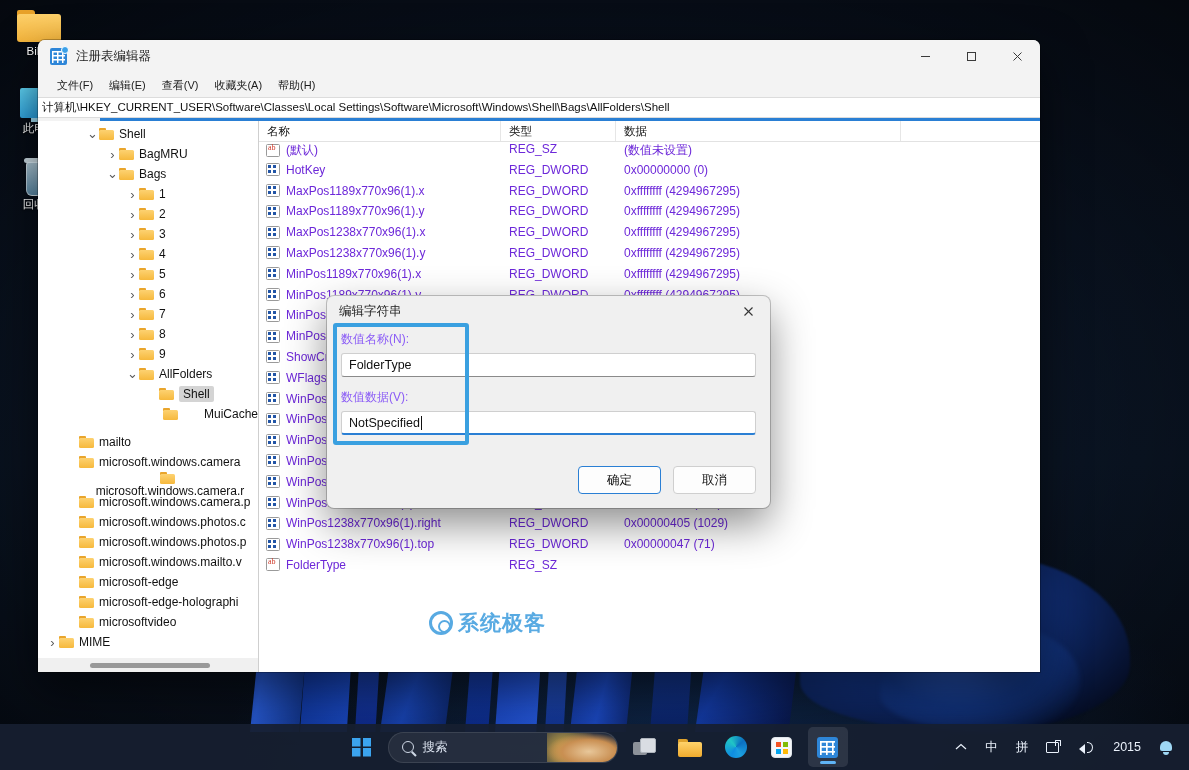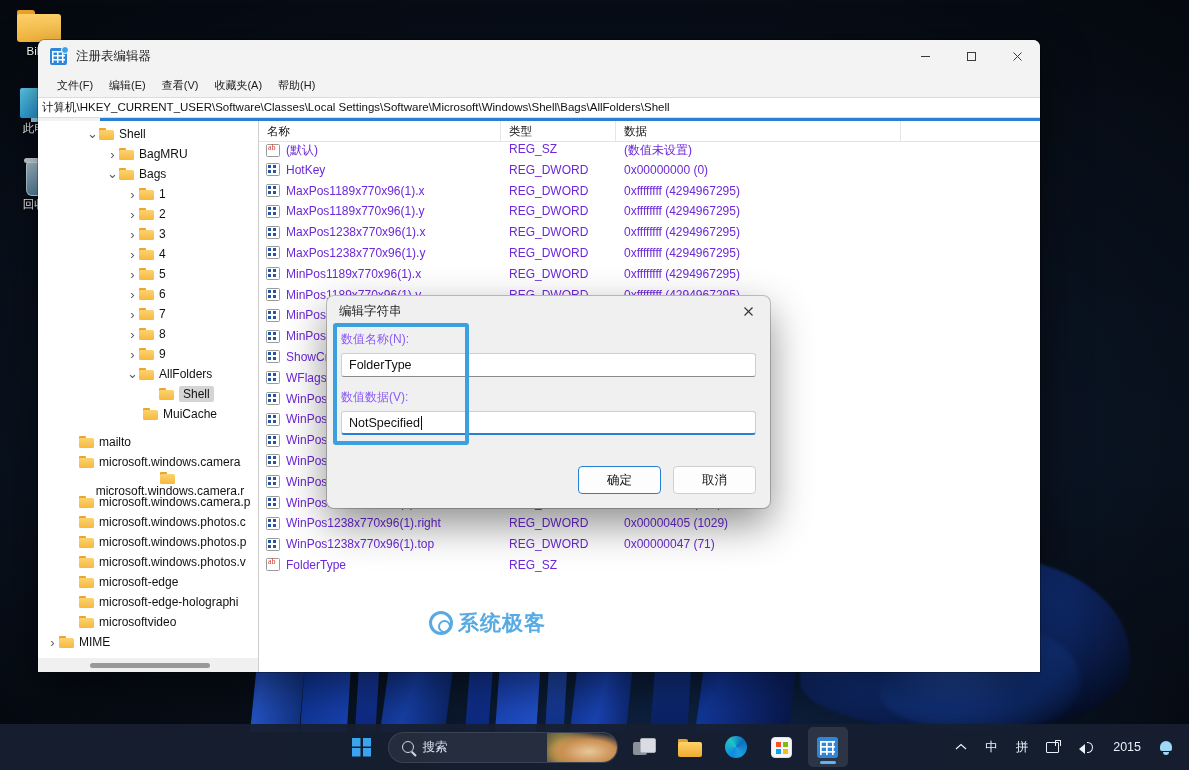--- a/index.html
+++ b/index.html
@@ -425,21 +425,21 @@
             <div class="trow" style="padding-left: 88px;">
               <span class="chev" style="font-size: 13px; line-height: 6px;">⌄</span>
               <span class="fold"></span>
               <span class="tlabel">AllFolders</span>
             </div>
             <div class="trow sel" style="padding-left: 108px;">
               <span class="chev"></span>
               <span class="fold"></span>
               <span class="tlabel">Shell</span>
             </div>
-            <div class="trow" style="padding-left: 92px;">
+            <div class="trow" style="padding-left: 92px; justify-content: space-between;">
               <span class="chev"></span>
               <span class="fold"></span>
               <span class="tlabel">MuiCache</span>
             </div>
             <div class="trow" style="height: 8px;"></div>
             <div class="trow" style="padding-left: 28px;">
               <span class="chev"></span>
               <span class="fold"></span>
               <span class="tlabel">mailto</span>
             </div>
@@ -464,21 +464,21 @@
               <span class="tlabel">microsoft.windows.photos.c</span>
             </div>
             <div class="trow" style="padding-left: 28px;">
               <span class="chev"></span>
               <span class="fold"></span>
               <span class="tlabel">microsoft.windows.photos.p</span>
             </div>
             <div class="trow" style="padding-left: 28px;">
               <span class="chev"></span>
               <span class="fold"></span>
-              <span class="tlabel">microsoft.windows.photos.v</span>
+              <span class="tlabel">microsoft.windows.mailto.v</span>
             </div>
             <div class="trow" style="padding-left: 28px;">
               <span class="chev"></span>
               <span class="fold"></span>
               <span class="tlabel">microsoft-edge</span>
             </div>
             <div class="trow" style="padding-left: 28px;">
               <span class="chev"></span>
               <span class="fold"></span>
               <span class="tlabel">microsoft-edge-holographi</span>

